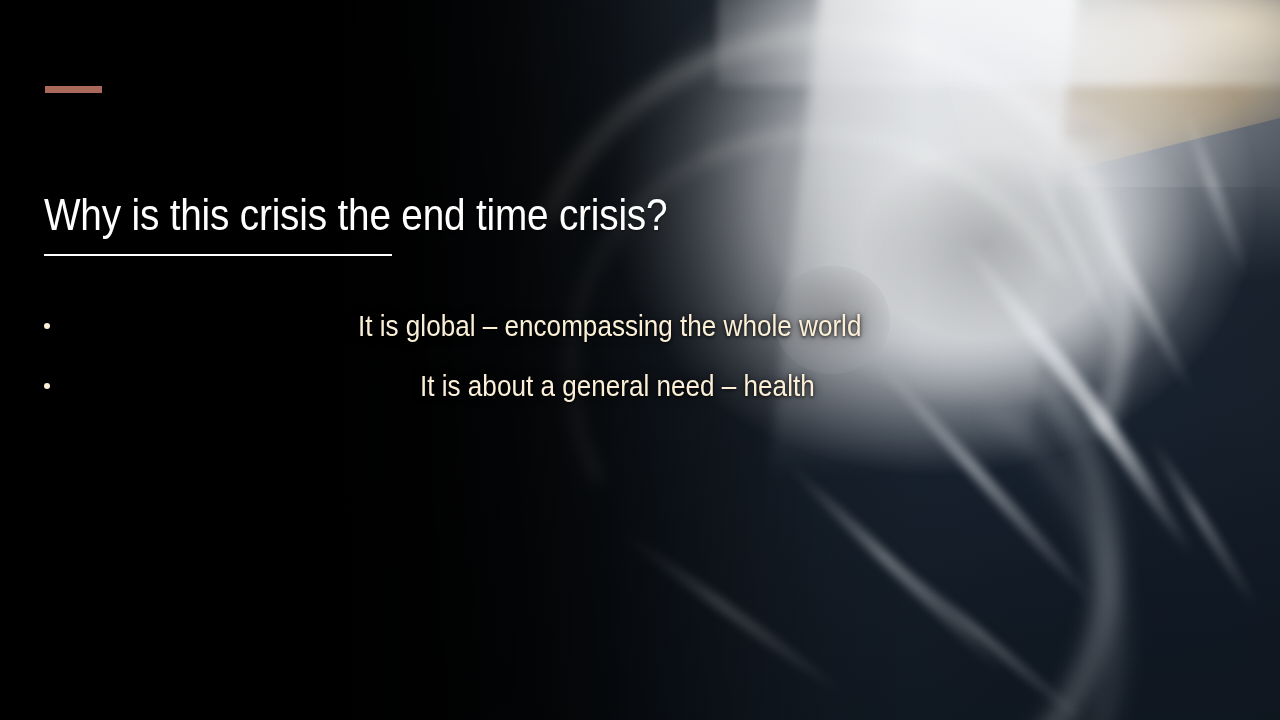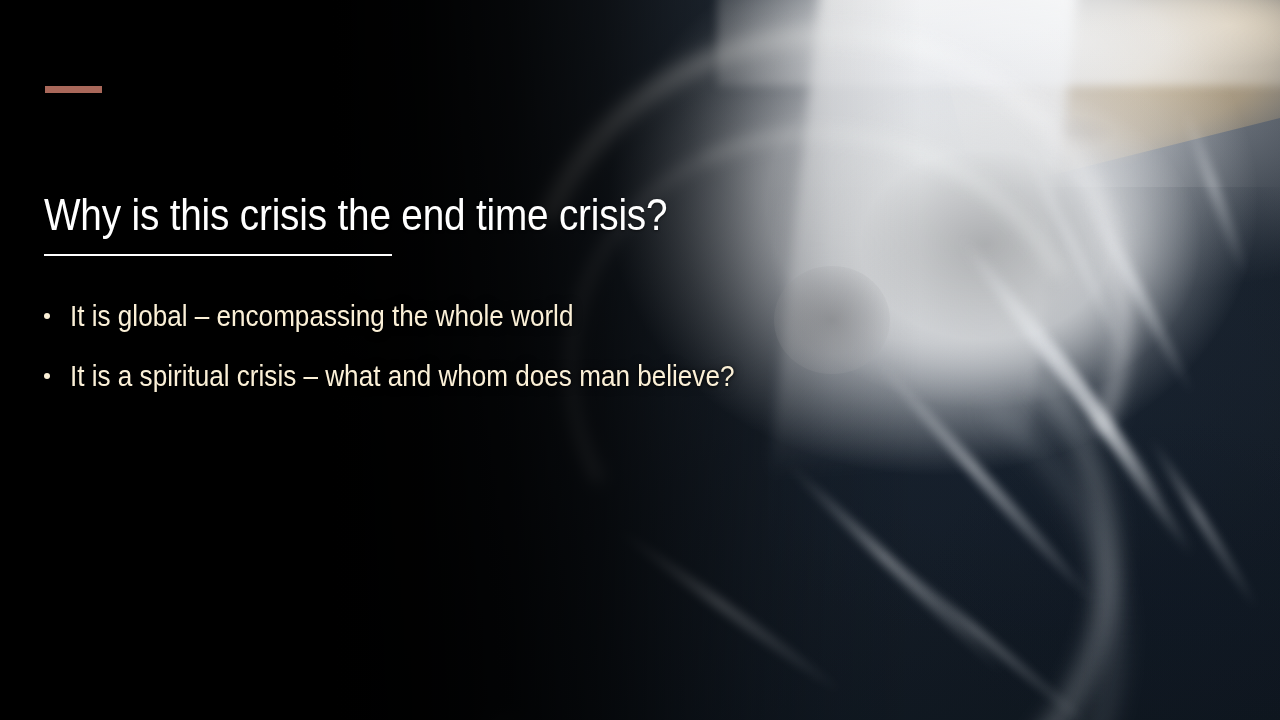--- a/index.html
+++ b/index.html
@@ -7,20 +7,21 @@
     padding: 0;
     background: #000;
   }
   #slide {
     position: relative;
     width: 1280px;
     height: 720px;
     overflow: hidden;
     background: #000000;
     font-family: "Liberation Sans", sans-serif;
+    text-align: center;
   }
 
   
   #photo-layer {
     position: absolute;
     inset: 0;
     overflow: hidden;
   }
   
   .ocean-base {
@@ -231,21 +232,21 @@
     position: absolute;
     left: 44px;
     top: 254px;
     width: 348px;
     height: 2px;
     background: #ffffff;
   }
   #bullet-list {
     position: absolute;
     left: 44px;
-    top: 286px;
+    top: 296px;
     margin: 0;
     padding: 0;
     list-style: none;
     width: 1180px;
   }
   #bullet-list li {
     position: relative;
     display: block;
     height: 60px;
     line-height: 60px;
@@ -323,18 +324,18 @@
 
     <div id="title-rule" style="background: rgb(255, 255, 255);"></div>
 
     <ul id="bullet-list">
       <li>
         <span class="bullet-dot" style="background: rgb(251, 240, 215);"></span>
         <span class="bullet-text" style="color: rgb(251, 240, 215);">It is global – encompassing the whole world</span>
       </li>
       <li>
         <span class="bullet-dot" style="background: rgb(251, 240, 215);"></span>
-        <span class="bullet-text" style="color: rgb(251, 240, 215);">It is a spiritual crisis – what and whom does man believe?</span>
+        <span class="bullet-text" style="color: rgb(251, 240, 215);">It is about a general need – health</span>
       </li>
     </ul>
 
   </div>
 </div>
 
 </body></html>

